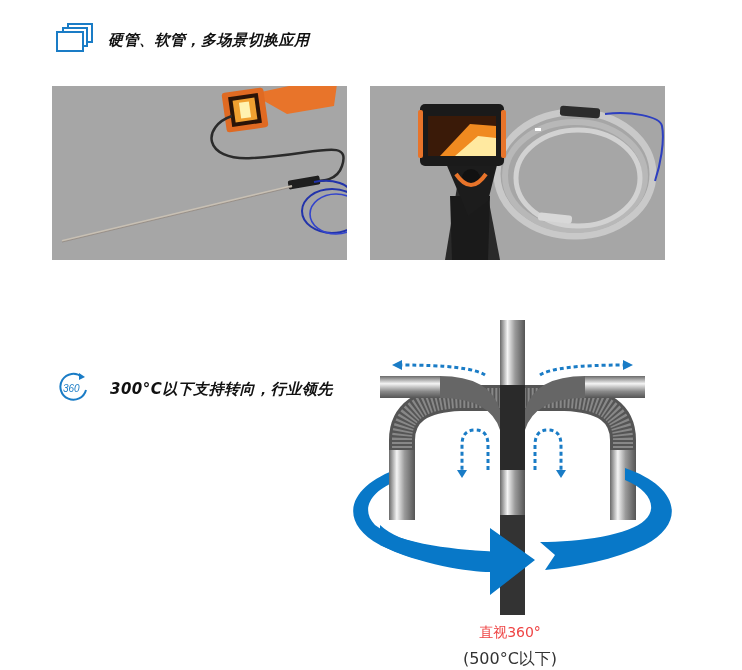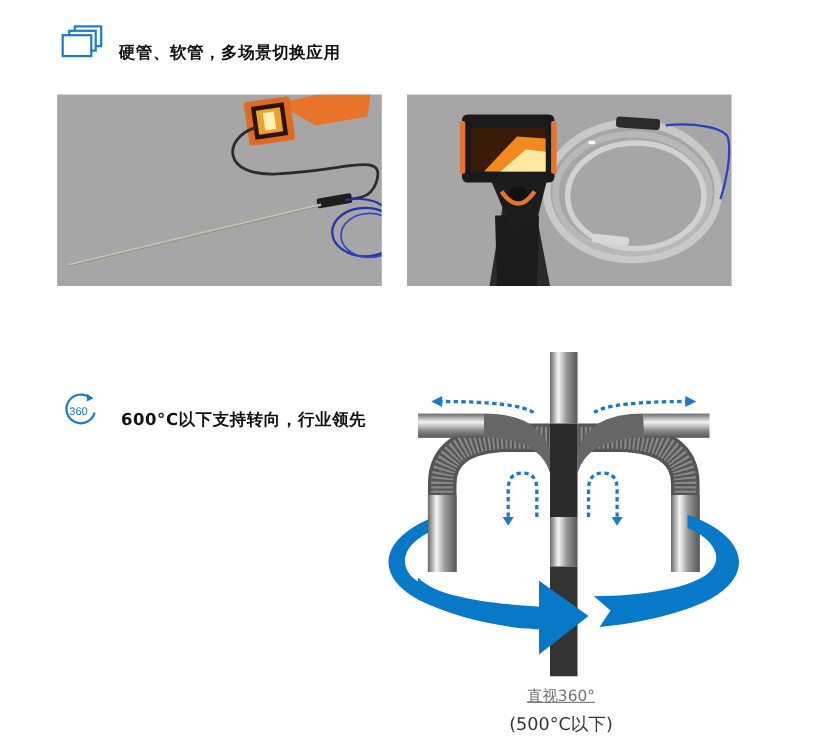--- a/index.html
+++ b/index.html
@@ -1,21 +1,21 @@
 <!DOCTYPE html>
 <html><head>
 <meta charset="utf-8">
 <style>
   html,body{margin:0;padding:0;background:#ffffff;}
   body{width:742px;height:670px;position:relative;overflow:hidden;font-family:"DejaVu Sans","Liberation Sans",sans-serif;color:#111;}
-  .heading{position:absolute;display:flex;align-items:flex-end;}
+  .heading{position:absolute;display:flex;align-items:center;font-style:italic;}
   .heading .title{font-size:15px;font-weight:bold;color:#111;letter-spacing:0.5px;white-space:nowrap;}
   .icon{display:inline-block;}
   .photo{position:absolute;background:#a6a6a6;overflow:hidden;}
-  .caption-main{position:absolute;left:460px;top:624px;width:100px;text-align:center;font-size:14px;color:#737373;text-decoration:underline;}
+  .caption-main{position:absolute;left:460px;top:624px;width:100px;text-align:center;font-size:14px;color:#ef4444;}
   .caption-sub{position:absolute;left:460px;top:649px;width:100px;text-align:center;font-size:16px;color:#333;}
 </style>
 </head>
 <body>
 
 <div class="heading" style="left:54px;top:22px;">
   <span class="icon">
     <svg width="42" height="32" viewBox="0 0 42 32">
       <rect x="14" y="2" width="24" height="18" fill="none" stroke="#1a7cc6" stroke-width="2"></rect>
       <rect x="9" y="6" width="24" height="18" fill="#fff" stroke="#1a7cc6" stroke-width="2"></rect>
@@ -69,29 +69,29 @@
     <rect x="50" y="18" width="84" height="62" rx="5" fill="#1a1a1a"></rect>
     <rect x="48" y="24" width="5" height="48" rx="2" fill="#e8742a"></rect>
     <rect x="131" y="24" width="5" height="48" rx="2" fill="#e8742a"></rect>
     <rect x="58" y="30" width="68" height="40" fill="#3a1a08"></rect>
     <path d="M70 70 L100 38 L126 40 L126 70 Z" fill="#f08a20"></path>
     <path d="M85 70 L108 50 L126 52 L126 70 Z" fill="#ffe9a0"></path>
     <rect x="165" y="42" width="6" height="3" fill="#fff"></rect>
   </svg>
 </div>
 
-<div class="heading" style="left:58px;top:357px;">
+<div class="heading" style="left:58px;top:372px;">
   <span class="icon">
     <svg width="32" height="30" viewBox="0 0 32 30">
       <path d="M24 5 A13 13 0 1 0 28 18" fill="none" stroke="#1a7cc6" stroke-width="2"></path>
       <path d="M21 1 L27 5 L21 8 Z" fill="#1a7cc6"></path>
       <text x="5" y="20" font-size="10" fill="#1a7cc6" font-family="Liberation Sans, sans-serif">360</text>
     </svg>
   </span>
-  <span class="title" style="margin-left:20px;">600°C以下支持转向，行业领先</span>
+  <span class="title" style="margin-left:20px;">300°C以下支持转向，行业领先</span>
 </div>
 
 <div style="position:absolute;left:340px;top:320px;width:345px;height:295px;">
   <svg width="345" height="295" viewBox="0 0 345 295">
     <defs>
       <linearGradient id="steel" x1="0" x2="1" y1="0" y2="0">
         <stop offset="0" stop-color="#6a6a6a"></stop>
           <stop offset="0.3" stop-color="#f4f4f4"></stop>
         <stop offset="0.6" stop-color="#9a9a9a"></stop>
           <stop offset="1" stop-color="#555"></stop>

